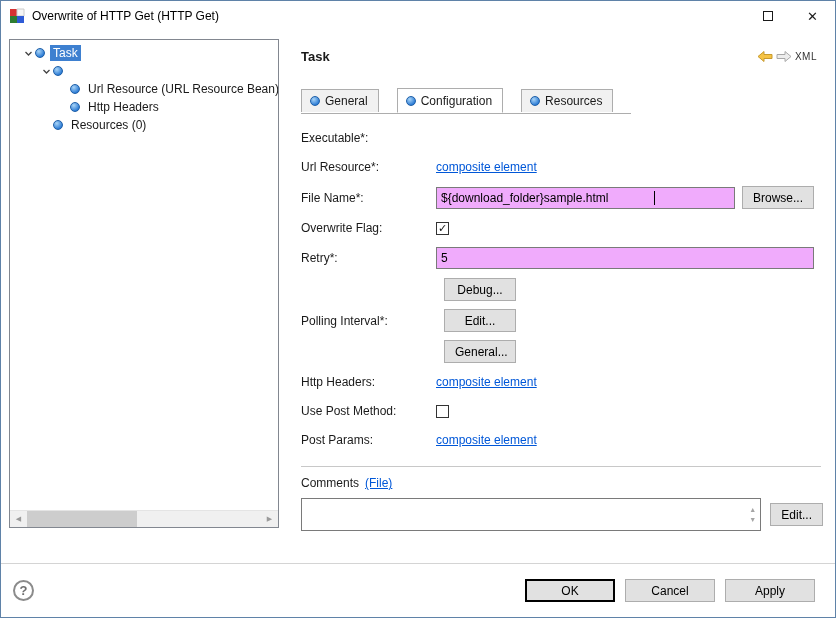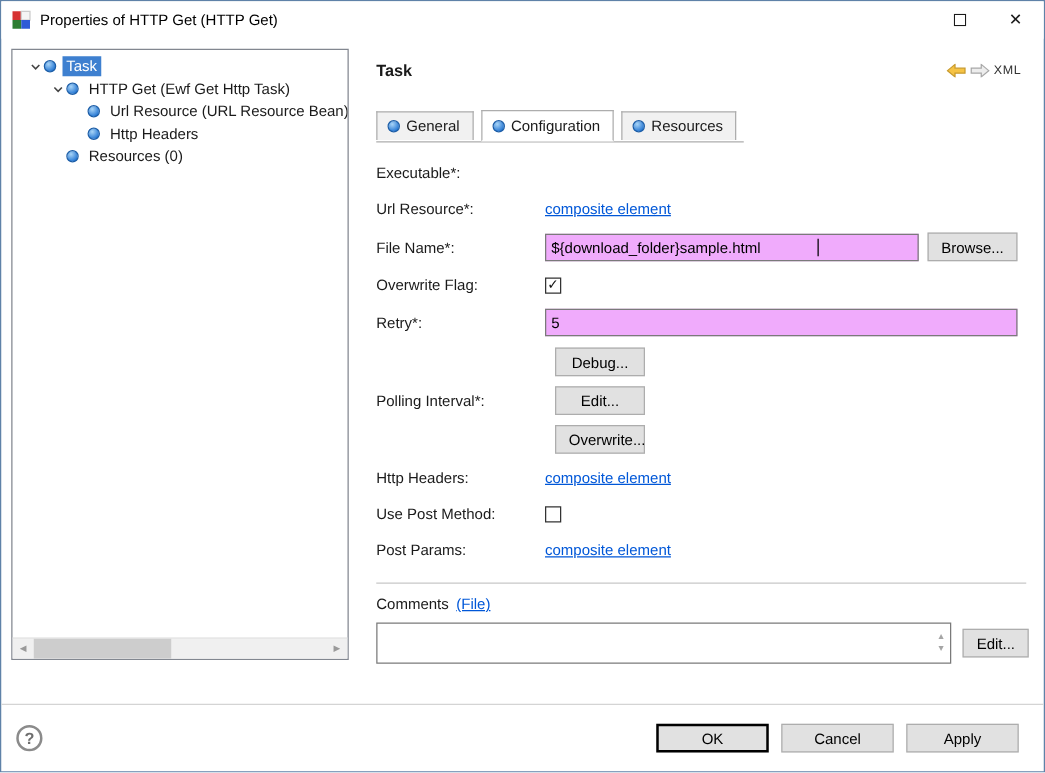--- a/index.html
+++ b/index.html
@@ -72,21 +72,21 @@
   .nav-tools { display: flex; align-items: flex-start; gap: 3px; padding-right: 6px; }
   .nav-btn { display: inline-flex; }
   .xml-link { font-size: 10px; color: #333; letter-spacing: 0.5px; }
 
   
   .tabstrip { display: inline-flex; margin-top: 24px; border-bottom: 1px solid #adadad; }
   .tab {
     display: flex; align-items: center; gap: 5px;
     padding: 4px 10px 4px 8px;
     border: 1px solid #adadad; border-bottom: none;
-    background: #f1f1f1; margin-right: 6px;
+    background: #f1f1f1; margin-right: 18px;
     position: relative; top: 1px;
     height: 23px;
   }
   .tab .node-icon { margin-right: 0; }
   .tab.active { background: #ffffff; height: 25px; top: 0; border-bottom: 1px solid #ffffff; }
 
   
   .form { margin-top: 14px; }
   .form-row { display: flex; align-items: center; margin-bottom: 9px; min-height: 20px; }
   .form-label { width: 135px; flex: 0 0 135px; }
@@ -177,21 +177,21 @@
 
   <div class="titlebar">
     <span class="app-icon">
       <svg width="16" height="16" viewBox="0 0 16 16">
         <polygon points="1,1 8,1 8,8 1,8" fill="#d63333"></polygon>
         <polygon points="8,1 15,1 15,8 8,8" fill="#f5f5f5" stroke="#cccccc"></polygon>
         <polygon points="1,8 8,8 8,15 1,15" fill="#2e7d32"></polygon>
         <polygon points="8,8 15,8 15,15 8,15" fill="#2e5bd6"></polygon>
       </svg>
     </span>
-    <span class="title">Properties of HTTP Get (HTTP Get)</span>
+    <span class="title">Overwrite of HTTP Get (HTTP Get)</span>
     <span class="win-controls">
       <span class="win-btn">
         <svg width="10" height="10" viewBox="0 0 10 10">
             <rect x="0.5" y="0.5" width="9" height="9" fill="none" stroke="#1a1a1a"></rect>
           </svg>
       </span>
       <span class="win-btn">✕</span>
     </span>
   </div>
 
@@ -207,21 +207,20 @@
         <span class="node-icon"></span>
         <span class="tree-label selected">Task</span>
       </div>
       <div class="tree-item lvl1">
         <span class="expander">
           <svg width="9" height="9" viewBox="0 0 9 9">
               <path d="M1.5 3 L4.5 6 L7.5 3" fill="none" stroke="#444" stroke-width="1.3"></path>
             </svg>
         </span>
         <span class="node-icon"></span>
-        <span class="tree-label">HTTP Get (Ewf Get Http Task)</span>
       </div>
       <div class="tree-item lvl2">
         <span class="node-icon"></span>
         <span class="tree-label">Url Resource (URL Resource Bean)</span>
       </div>
       <div class="tree-item lvl2">
         <span class="node-icon"></span>
         <span class="tree-label">Http Headers</span>
       </div>
       <div class="tree-item lvl1">
@@ -305,21 +304,21 @@
             <input class="text-input" type="text" value="5" style="">
           </div>
         </div>
 
         <div class="form-row polling-row">
           <span class="form-label">Polling Interval*:</span>
           <div class="field-area" style="align-items:stretch;">
             <div class="polling-buttons">
               <button class="btn">Debug...</button>
               <button class="btn">Edit...</button>
-              <button class="btn">Overwrite...</button>
+              <button class="btn">General...</button>
             </div>
           </div>
         </div>
 
         <div class="form-row">
           <span class="form-label">Http Headers:</span>
           <a class="link" href="#">composite element</a>
         </div>
 
         <div class="form-row">

